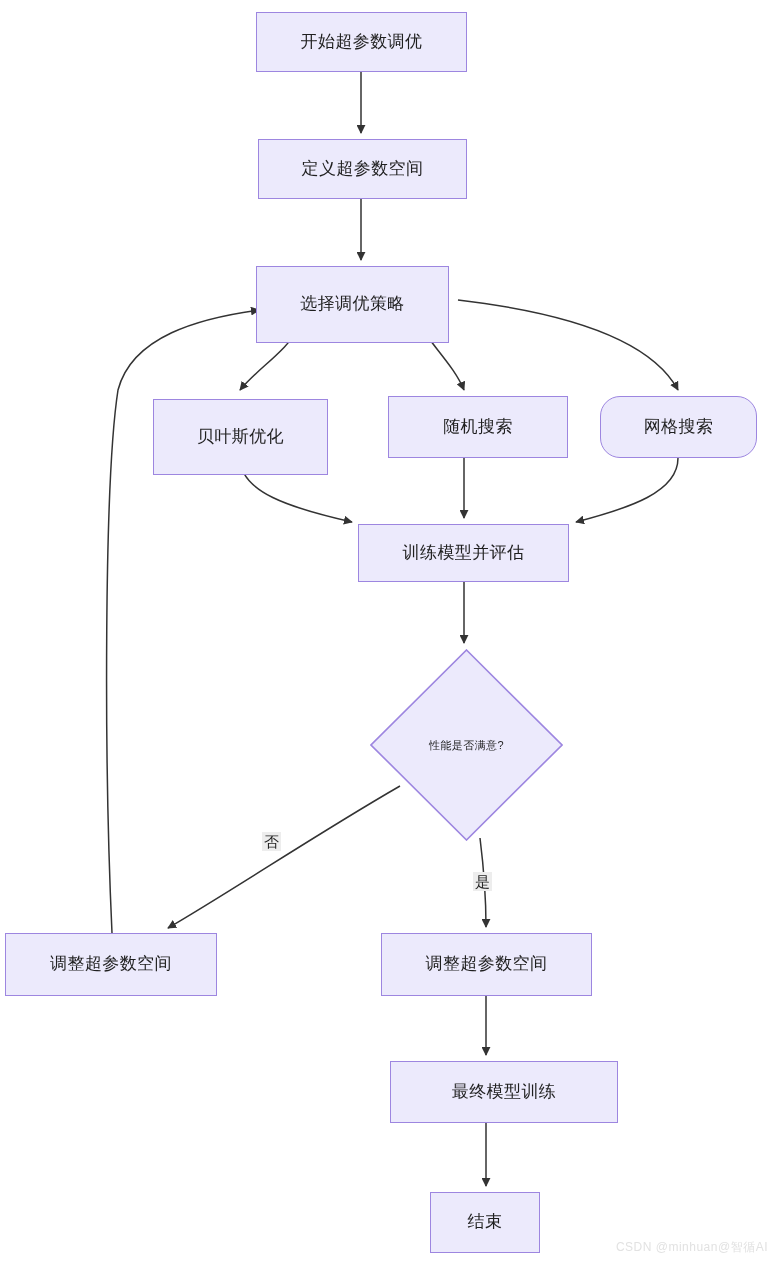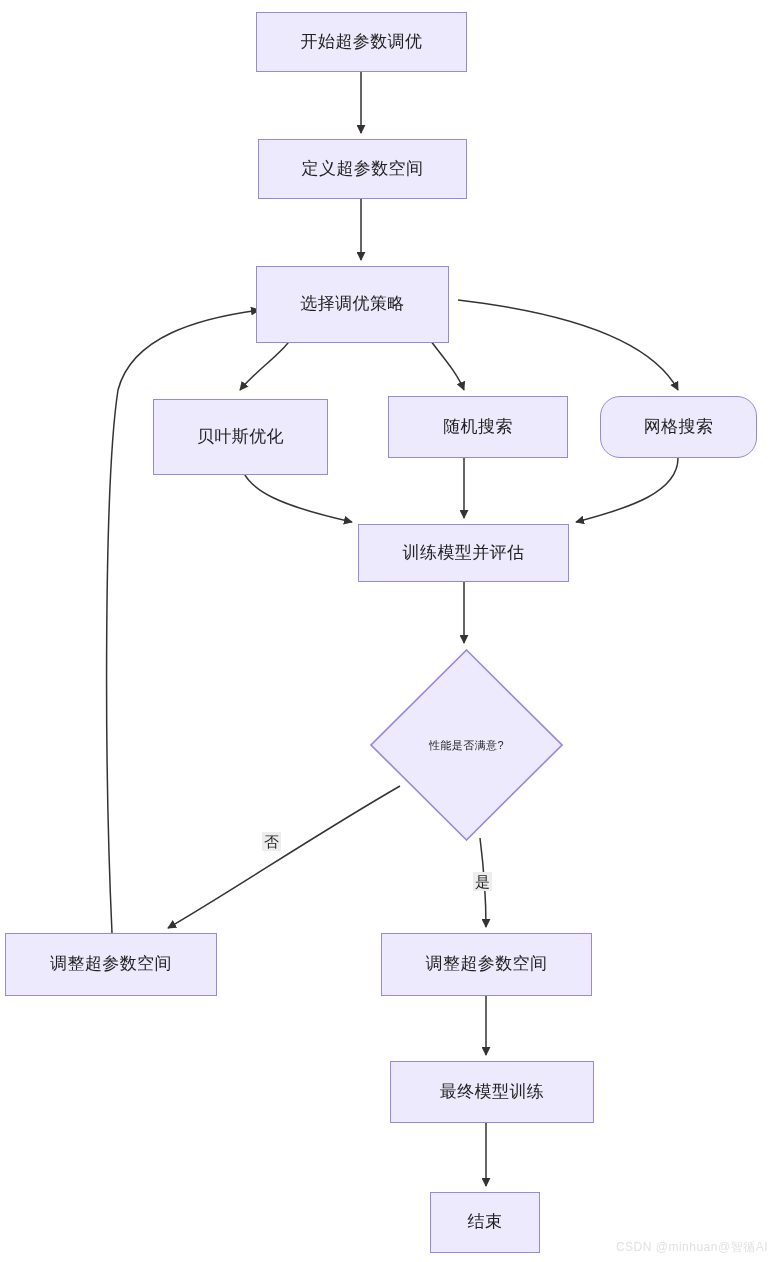--- a/index.html
+++ b/index.html
@@ -159,21 +159,21 @@
   </div>
 
   <div class="node" style="left:5px; top:933px; width:212px; height:63px;">
     <span class="node-label">调整超参数空间</span>
   </div>
 
   <div class="node" style="left:381px; top:933px; width:211px; height:63px;">
     <span class="node-label">调整超参数空间</span>
   </div>
 
-  <div class="node" style="left:390px; top:1061px; width:204px; height:62px;">
+  <div class="node" style="left:390px; top:1061px; width:228px; height:62px;">
     <span class="node-label">最终模型训练</span>
   </div>
 
   <div class="node" style="left:430px; top:1192px; width:110px; height:61px;">
     <span class="node-label">结束</span>
   </div>
 
   <div class="edge-label" style="left:262px; top:832px;">否</div>
   <div class="edge-label" style="left:473px; top:872px;">是</div>
 

